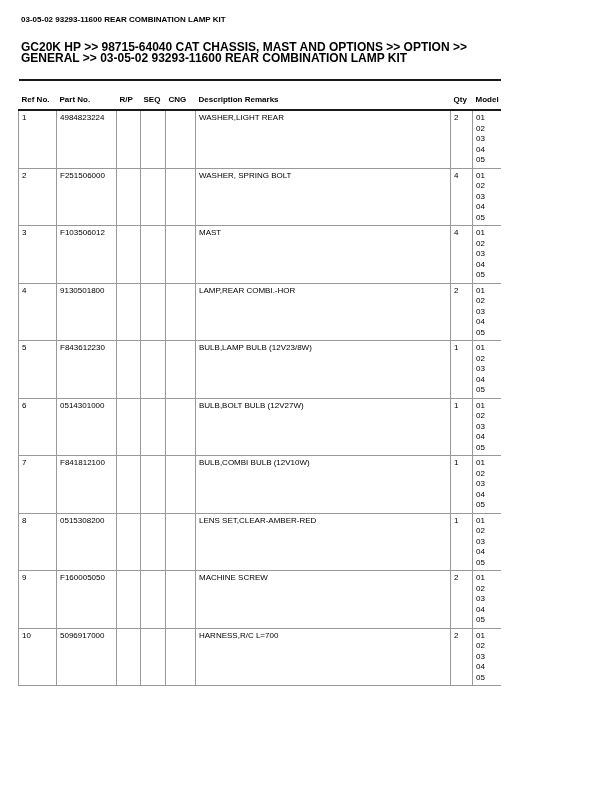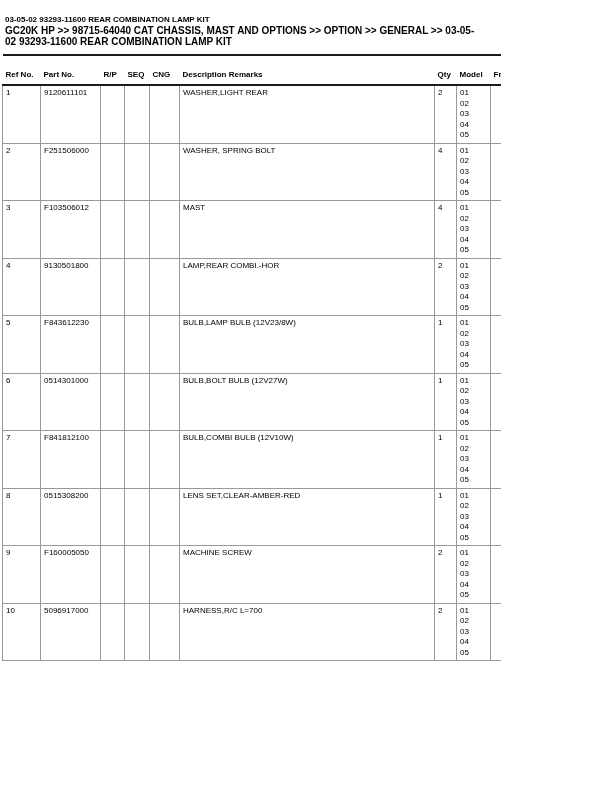--- a/index.html
+++ b/index.html
@@ -4,43 +4,44 @@
 <style>
   html, body { margin: 0; padding: 0; background: #ffffff; }
   body {
     width: 612px; height: 792px;
     font-family: "Liberation Sans", sans-serif;
     color: #000;
   }
   .page {
     position: relative;
     width: 501px; height: 792px;
-    padding: 15px 18px 0 2px;
+    padding: 15px 18px 0 18px;
     box-sizing: border-box;
     overflow: hidden;
     background: #ffffff;
   }
   .doc-title {
     font-size: 8px;
     font-weight: bold;
     line-height: 10px;
     padding-left: 3px;
   }
   .breadcrumb {
-    font-size: 10px;
+    font-size: 12px;
     font-weight: bold;
     line-height: 11px;
     padding-left: 3px;
+    margin-top: 17px;
     max-width: 530px;
   }
   table.parts {
     border-collapse: collapse;
     table-layout: fixed;
     width: 576px;
-    margin-top: 7px;
+    margin-top: 15px;
   }
   table.parts th {
     font-size: 8px;
     font-weight: bold;
     text-align: left;
     vertical-align: bottom;
     padding: 14px 3px 5px 3px;
     border-top: 2px solid #1a1a1a;
     border-bottom: 2px solid #1a1a1a;
     white-space: nowrap;
@@ -94,21 +95,21 @@
         <th>Model</th>
         <th>From</th>
         <th>Upto</th>
         <th>M/R</th>
       </tr>
     </thead>
     <tbody>
 
   <tr>
     <td>1</td>
-    <td>9120611101</td>
+    <td>4984823224</td>
     <td></td>
     <td></td>
     <td></td>
     <td>WASHER,LIGHT REAR</td>
     <td>2</td>
     <td>01
 02
 03
 04
 05</td>

